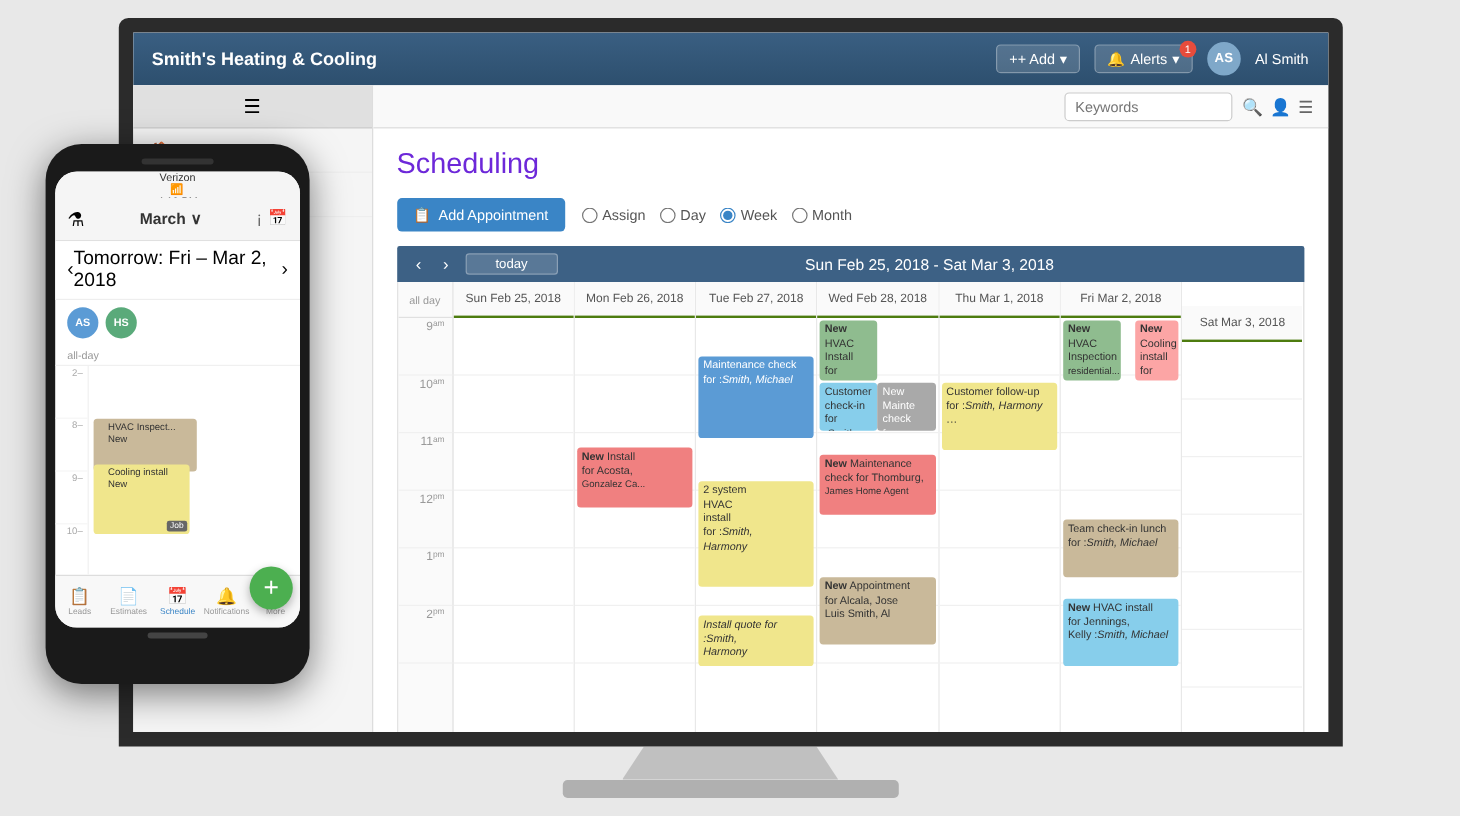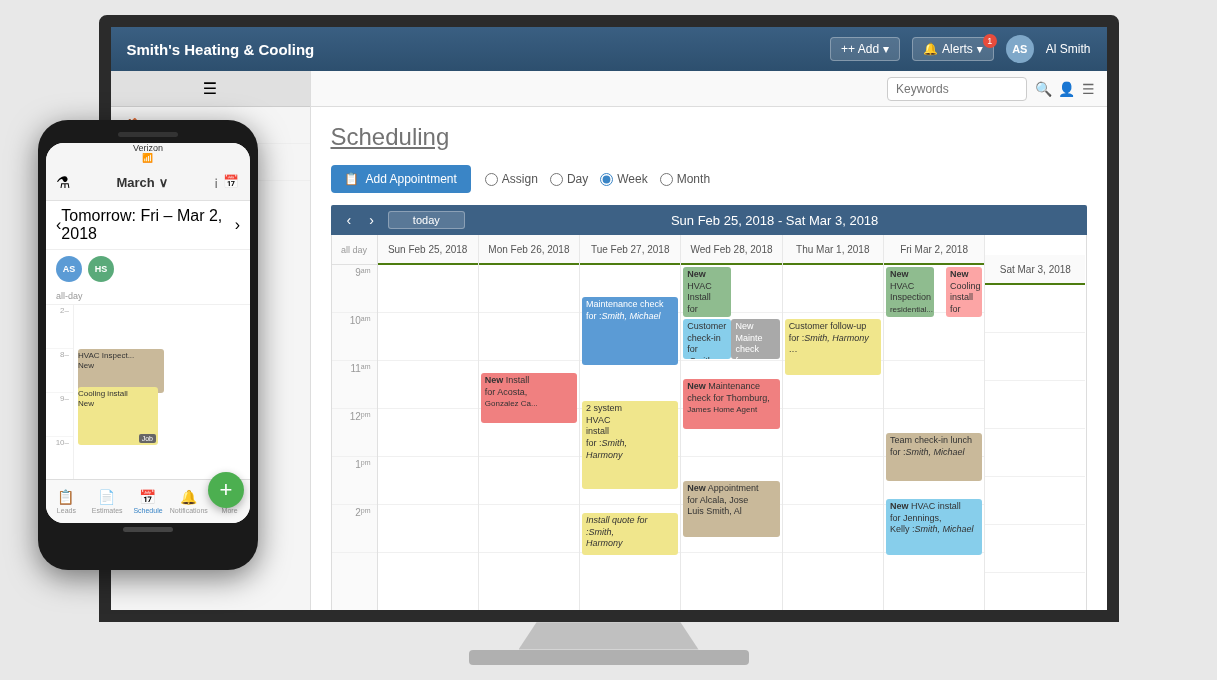--- a/index.html
+++ b/index.html
@@ -165,23 +165,22 @@
     .search-icons { display: flex; gap: 6px; color: #666; font-size: 14px; }
 
     .page-content {
       flex: 1;
       padding: 16px 20px;
       overflow: hidden;
     }
     .page-title {
       font-size: 24px;
       font-weight: 300;
-      color: #737373;
+      color: #6d28d9;
       margin-bottom: 14px;
-      text-decoration: underline;
     }
 
     
     .calendar-toolbar {
       display: flex;
       align-items: center;
       gap: 14px;
       margin-bottom: 12px;
     }
     .add-appointment-btn {
@@ -458,21 +457,21 @@
       color: #aaa;
     }
     .phone-events-col {
       flex: 1;
       position: relative;
       overflow: hidden;
     }
     .phone-event {
       position: absolute;
       border-radius: 3px;
-      padding: 2px 0;
+      padding: 2px 12px;
       font-size: 8px;
       line-height: 1.3;
       overflow: hidden;
     }
     .pe-tan { background: #c9b99a; color: #333; }
     .pe-yellow { background: #f0e68c; color: #333; }
     .pe-badge {
       position: absolute;
       bottom: 2px;
       right: 2px;

